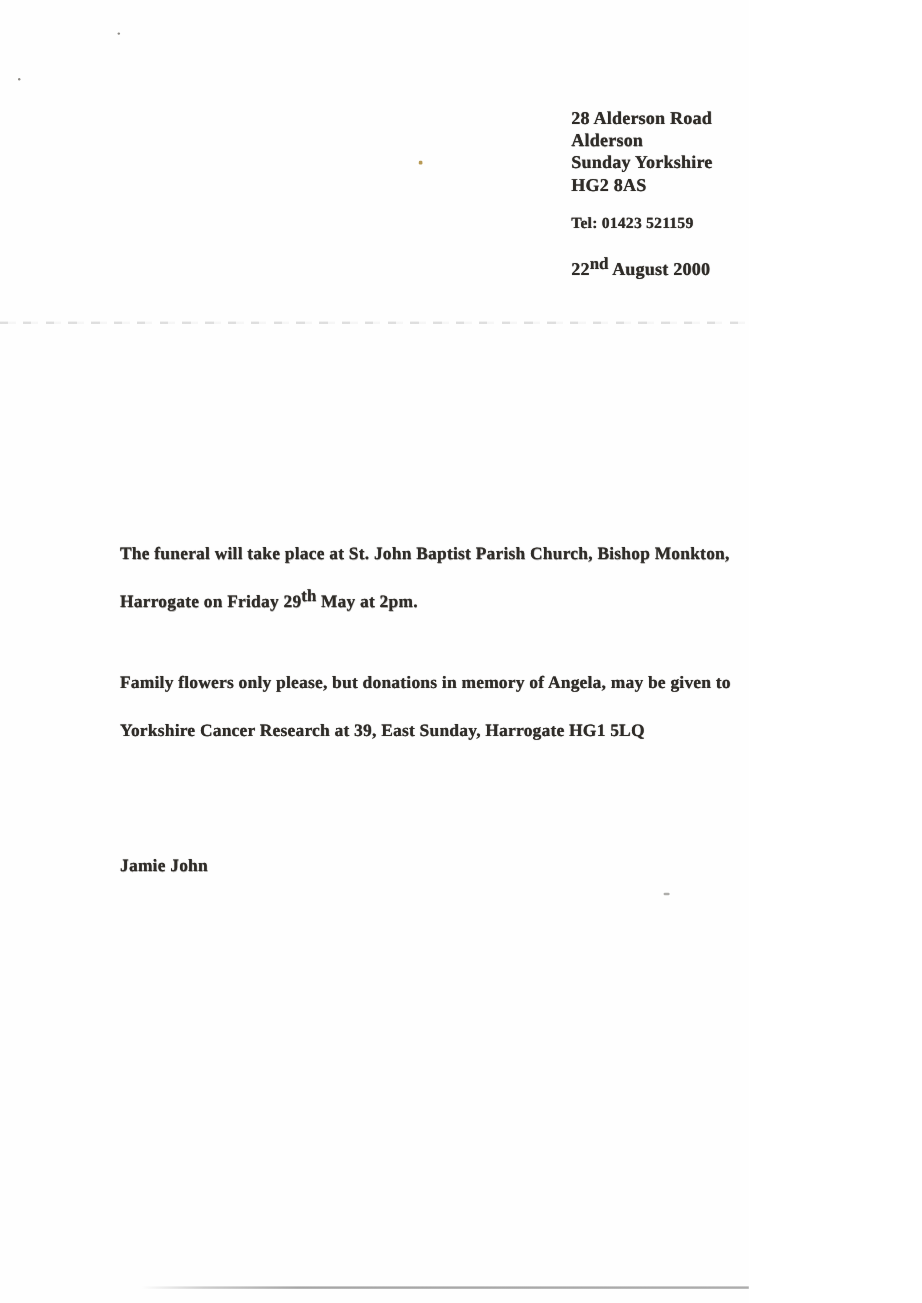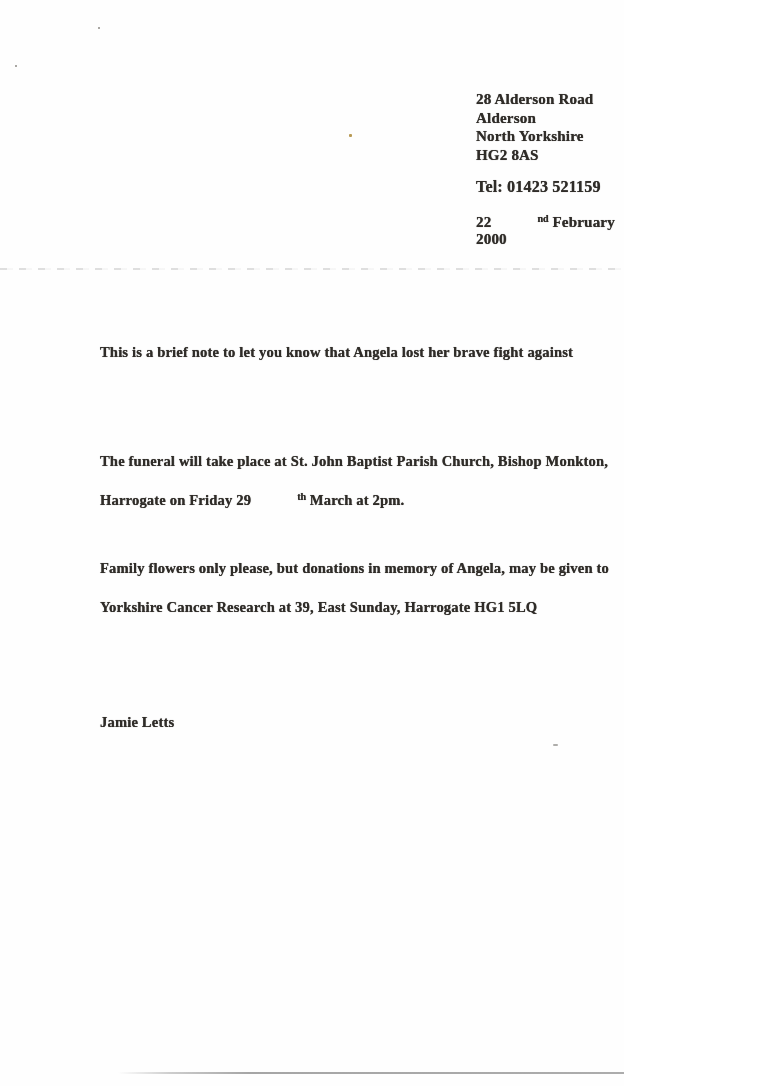--- a/index.html
+++ b/index.html
@@ -23,21 +23,21 @@
     position: absolute;
     left: 476px;
     top: 90px;
     font-size: 15px;
     line-height: 18.5px;
   }
   .tel-line {
     position: absolute;
     left: 476px;
     top: 178px;
-    font-size: 16px;
+    font-size: 13px;
   }
   .date-line {
     position: absolute;
     left: 476px;
     top: 213px;
     font-size: 15px;
   }
   .para {
     position: absolute;
     left: 100px;
@@ -50,24 +50,23 @@
   .para-3 { top: 547px; }
   .signature {
     position: absolute;
     left: 100px;
     top: 705px;
     font-size: 14.5px;
     line-height: 35px;
   }
   .body-line { display: block; white-space: nowrap; }
   sup {
-    font-size: 10px;
+    font-size: 14px;
     vertical-align: 5px;
     letter-spacing: 0;
-    margin-left: 46px;
   }
   
   .fold-line {
     position: absolute;
     left: 0;
     top: 268px;
     width: 768px;
     height: 2px;
     background: repeating-linear-gradient(90deg,
       rgba(150,150,150,0.30) 0px, rgba(150,150,150,0.30) 7px,
@@ -94,43 +93,42 @@
   .speck-e { left: 553px; top: 744px; width: 5px; height: 2px; background: rgba(120,118,114,0.6); border-radius: 1px; }
 </style>
 </head>
 <body>
 
 <div class="page">
 
   <div class="address-block ink">
     <div>28 Alderson Road</div>
     <div>Alderson</div>
-    <div>North Yorkshire</div>
+    <div>Sunday Yorkshire</div>
     <div>HG2 8AS</div>
   </div>
 
   <div class="tel-line ink">Tel: 01423 521159</div>
 
-  <div class="date-line ink"><span>22</span><sup>nd</sup><span> February 2000</span></div>
+  <div class="date-line ink"><span>22</span><sup>nd</sup><span> August 2000</span></div>
 
   <div class="para para-1 ink">
-    <span class="body-line"><span>This is a brief note to let you know that Angela lost her brave fight against</span><sup></sup><span></span></span>
   </div>
 
   <div class="para para-2 ink">
     <span class="body-line"><span>The funeral will take place at St. John Baptist Parish Church, Bishop Monkton,</span><sup></sup><span></span></span>
-    <span class="body-line"><span>Harrogate on Friday 29</span><sup>th</sup><span> March at 2pm.</span></span>
+    <span class="body-line"><span>Harrogate on Friday 29</span><sup>th</sup><span> May at 2pm.</span></span>
   </div>
 
   <div class="para para-3 ink">
     <span class="body-line"><span>Family flowers only please, but donations in memory of Angela, may be given to</span><sup></sup><span></span></span>
     <span class="body-line"><span>Yorkshire Cancer Research at 39, East Sunday, Harrogate HG1 5LQ</span><sup></sup><span></span></span>
   </div>
 
-  <div class="signature ink">Jamie Letts</div>
+  <div class="signature ink">Jamie John</div>
 
   <div class="fold-line"></div>
   <div class="scan-edge-line"></div>
   <div class="speck speck-a"></div>
   <div class="speck speck-b"></div>
   <div class="speck speck-c"></div>
   <div class="speck speck-d"></div>
   <div class="speck speck-e"></div>
 
 </div>

